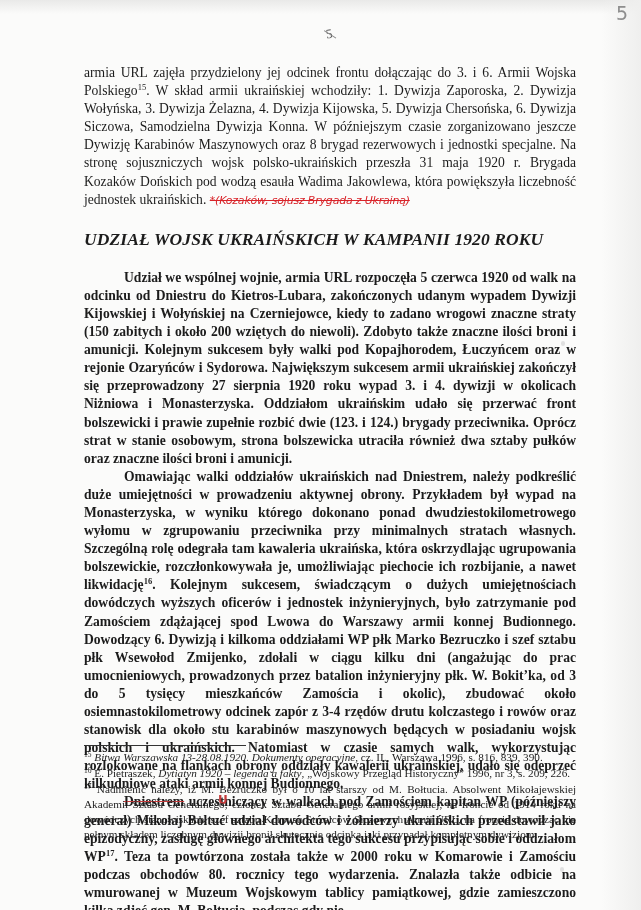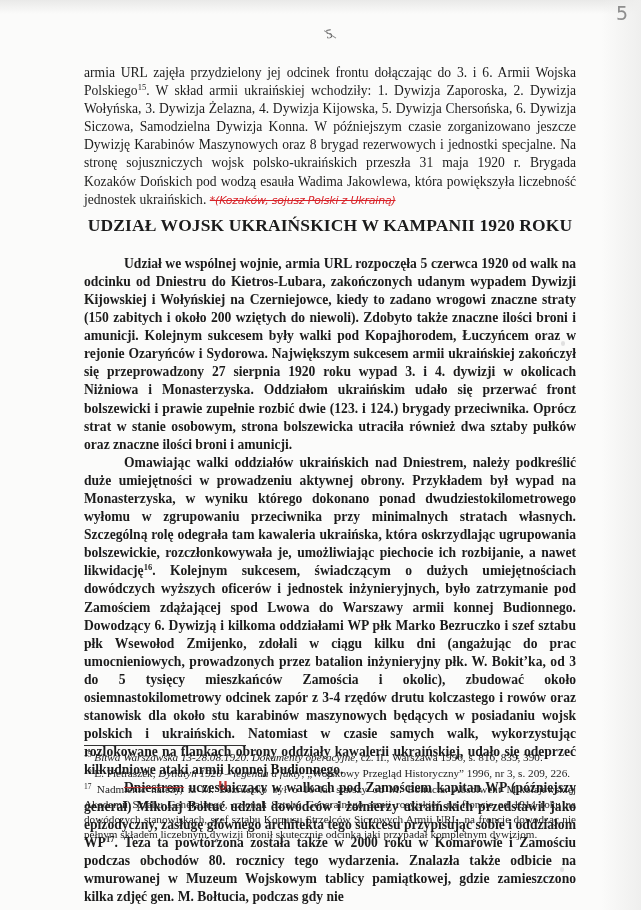--- a/index.html
+++ b/index.html
@@ -40,22 +40,22 @@
     .indent { text-indent: 40px; font-weight: bold; }
     sup { font-size: 8.5px; line-height: 0; vertical-align: 5px; }
     .annot-red {
       color: #d9242a; font-family: "DejaVu Sans", sans-serif; font-style: italic;
       font-size: 11px; letter-spacing: -0.2px; position: relative;
     }
     .annot-red .strike {
       text-decoration: line-through; text-decoration-color: #d9242a;
     }
     .heading {
-      text-align: center; font-weight: bold; font-size: 17.5px; line-height: 22px;
-      margin: 4px 0 19px 0; letter-spacing: 0.1px;
+      font-weight: bold; font-size: 17.5px; line-height: 22px;
+      margin: 18px 0 19px 0; letter-spacing: 0.1px; font-style: italic;
     }
     .niestety { position: relative; }
     .niestety .word { text-decoration: line-through; text-decoration-color: #c43a3a; }
     .red-mark { color: #c43a3a; font-family: "DejaVu Sans", sans-serif; font-size: 12px; position: absolute; left: 54px; top: -3px; }
     .rule {
       position: absolute; left: 84px; top: 745px; width: 162px; height: 1px; background: #333;
     }
     .footnotes {
       position: absolute; left: 84px; top: 750px; width: 492px;
       font-size: 11.2px; line-height: 15.1px; text-align: justify;
@@ -69,21 +69,21 @@
 
 <div class="page-shadow-top"></div>
 <div class="page-shadow-right"></div>
 
 <div class="corner-number">5</div>
 <div class="page-number">5</div>
 
 <div class="content">
   <p>
     <span>armia URL zajęła przydzielony jej odcinek frontu dołączając do 3. i 6. Armii Wojska Polskiego</span><sup>15</sup><span>. W skład armii ukraińskiej wchodziły: 1. Dywizja Zaporoska, 2. Dywizja Wołyńska, 3. Dywizja Żelazna, 4. Dywizja Kijowska, 5. Dywizja Chersońska, 6. Dywizja Siczowa, Samodzielna Dywizja Konna. W późniejszym czasie zorganizowano jeszcze Dywizję Karabinów Maszynowych oraz 8 brygad rezerwowych i jednostki specjalne. Na stronę sojuszniczych wojsk polsko-ukraińskich przeszła 31 maja 1920 r. Brygada Kozaków Dońskich pod wodzą esauła Wadima Jakowlewa, która powiększyła liczebność jednostek ukraińskich.</span>
-    <span class="annot-red"><span class="strike">*(Kozaków, sojusz Polski z Ukrainą)</span></span>
+    <span class="annot-red"><span class="strike">*(Kozaków, sojusz Brygada z Ukrainą)</span></span>
   </p>
 
   <div class="heading">UDZIAŁ WOJSK UKRAIŃSKICH W KAMPANII 1920 ROKU</div>
 
   <p class="indent">Udział we wspólnej wojnie, armia URL rozpoczęła 5 czerwca 1920 od walk na odcinku od Dniestru do Kietros-Lubara, zakończonych udanym wypadem Dywizji Kijowskiej i Wołyńskiej na Czerniejowce, kiedy to zadano wrogowi znaczne straty (150 zabitych i około 200 wziętych do niewoli). Zdobyto także znaczne ilości broni i amunicji. Kolejnym sukcesem były walki pod Kopajhorodem, Łuczyńcem oraz w rejonie Ozaryńców i Sydorowa. Największym sukcesem armii ukraińskiej zakończył się przeprowadzony 27 sierpnia 1920 roku wypad 3. i 4. dywizji w okolicach Niżniowa i Monasterzyska. Oddziałom ukraińskim udało się przerwać front bolszewicki i prawie zupełnie rozbić dwie (123. i 124.) brygady przeciwnika. Oprócz strat w stanie osobowym, strona bolszewicka utraciła również dwa sztaby pułków oraz znaczne ilości broni i amunicji.</p>
 
   <p class="indent">
     <span>Omawiając walki oddziałów ukraińskich nad Dniestrem, należy podkreślić duże umiejętności w prowadzeniu aktywnej obrony. Przykładem był wypad na Monasterzyska, w wyniku którego dokonano ponad dwudziestokilometrowego wyłomu w zgrupowaniu przeciwnika przy minimalnych stratach własnych. Szczególną rolę odegrała tam kawaleria ukraińska, która oskrzydlając ugrupowania bolszewickie, rozczłonkowywała je, umożliwiając piechocie ich rozbijanie, a nawet likwidację</span><sup>16</sup><span>. Kolejnym sukcesem, świadczącym o dużych umiejętnościach dowódczych wyższych oficerów i jednostek inżynieryjnych, było zatrzymanie pod Zamościem zdążającej spod Lwowa do Warszawy armii konnej Budionnego. Dowodzący 6. Dywizją i kilkoma oddziałami WP płk Marko Bezruczko i szef sztabu płk Wsewołod Zmijenko, zdołali w ciągu kilku dni (angażując do prac umocnieniowych, prowadzonych przez batalion inżynieryjny płk. W. Bokit’ka, od 3 do 5 tysięcy mieszkańców Zamościa i okolic), zbudować około osiemnastokilometrowy odcinek zapór z 3-4 rzędów drutu kolczastego i rowów oraz stanowisk dla około stu karabinów maszynowych będących w posiadaniu wojsk polskich i ukraińskich. Natomiast w czasie samych walk, wykorzystując rozlokowane na flankach obrony oddziały kawalerii ukraińskiej, udało się odeprzeć kilkudniowe ataki armii konnej Budionnego.</span>
   </p>
 

